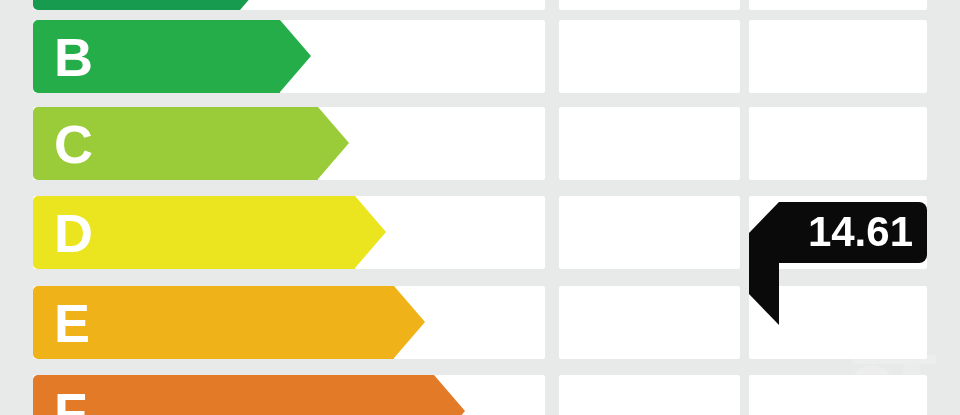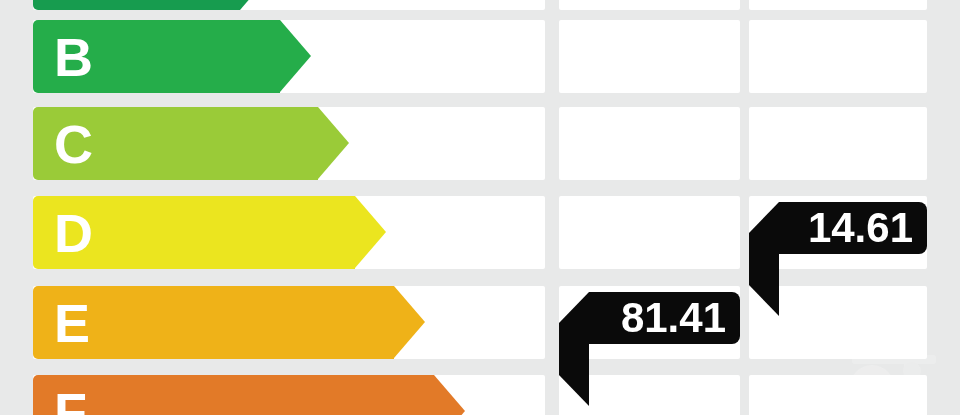--- a/index.html
+++ b/index.html
@@ -78,21 +78,21 @@
     top: 0;
     height: 100%;
     background: #ffffff;
     border-radius: 2px;
   }
 
   
   .value-badge {
     position: absolute;
     top: 50%;
-    height: 52px;
+    height: 61px;
     margin-top: -31px;
     background: #0a0a0a;
     border-radius: 0 8px 8px 0;
     display: flex;
     align-items: center;
     justify-content: flex-end;
     padding-right: 14px;
     box-sizing: border-box;
     color: #ffffff;
     font-weight: bold;
@@ -168,21 +168,20 @@
       <div class="value-badge" style="left: 779px; width: 148px; z-index: 3;">14.61</div>
     </div>
     <div class="rating-row" style="top: 286px; height: 73px;">
       <div class="value-cell" style="left: 33px; width: 512px; z-index: 0;"></div>
       <div class="value-cell" style="left: 559px; width: 181px;"></div>
       <div class="value-cell" style="left: 749px; width: 178px;"></div>
       <div class="band-bar" style="width: 361px; background: rgb(239, 178, 24); z-index: 2;">
         <span class="band-letter">E</span>
       </div>
       <div style="position: absolute; left: 394px; top: 0px; width: 0px; height: 0px; border-top: 36.5px solid transparent; border-bottom: 36.5px solid transparent; border-left: 31px solid rgb(239, 178, 24); z-index: 2;"></div>
-      <div class="value-badge" style="left: 589px; width: 151px; z-index: 3;">81.41</div>
     </div>
     <div class="rating-row" style="top: 375px; height: 73px;">
       <div class="value-cell" style="left: 33px; width: 512px; z-index: 0;"></div>
       <div class="value-cell" style="left: 559px; width: 181px;"></div>
       <div class="value-cell" style="left: 749px; width: 178px;"></div>
       <div class="band-bar" style="width: 401px; background: rgb(226, 122, 40); z-index: 2;">
         <span class="band-letter">F</span>
       </div>
       <div style="position: absolute; left: 434px; top: 0px; width: 0px; height: 0px; border-top: 36.5px solid transparent; border-bottom: 36.5px solid transparent; border-left: 31px solid rgb(226, 122, 40); z-index: 2;"></div>
     </div>

